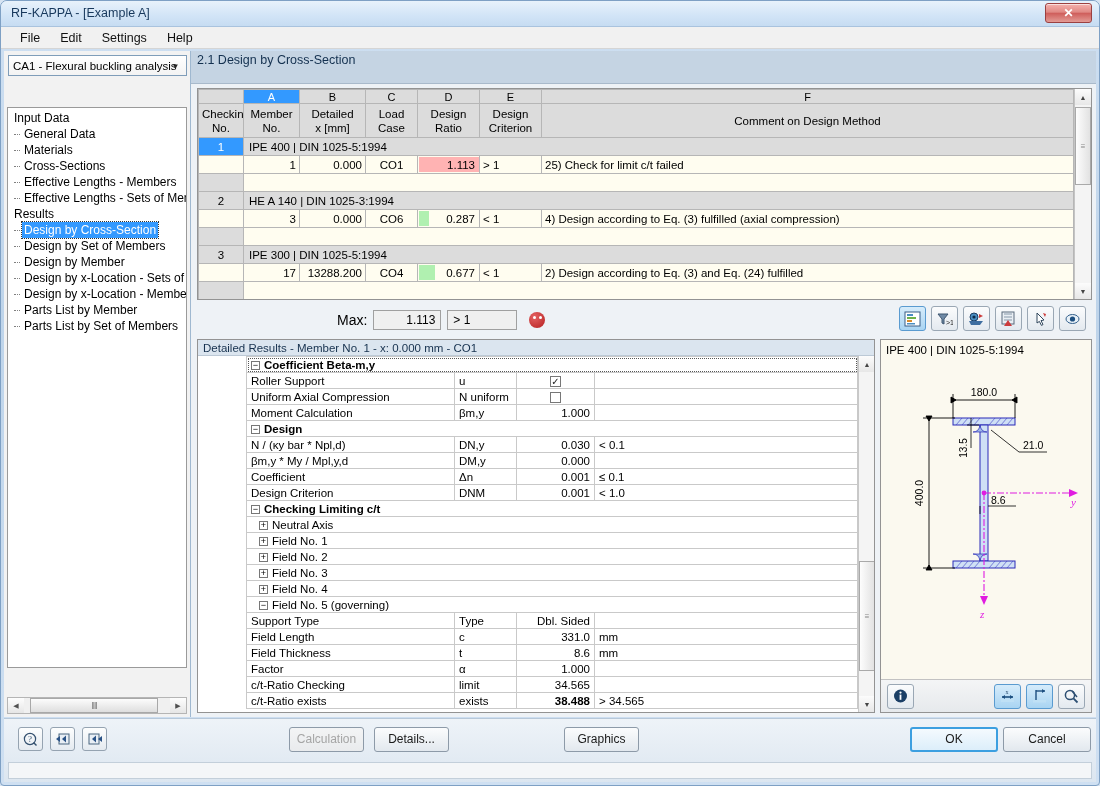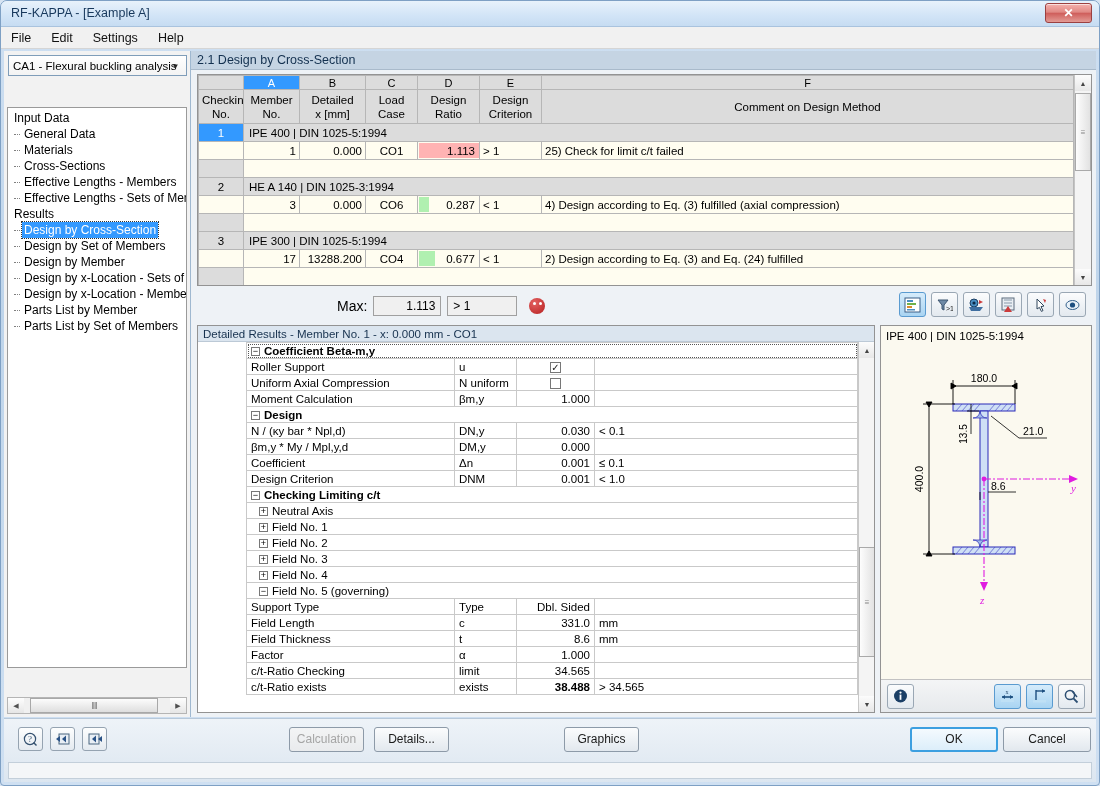--- a/index.html
+++ b/index.html
@@ -45,21 +45,21 @@
     color: #fff; font-weight: bold; font-size: 12px;
     text-align: center; line-height: 18px;
     cursor: pointer;
   }
 
   
   #menubar {
     height: 22px;
     background: #f1f1f1;
     border-bottom: 1px solid #d5d5d5;
-    padding-left: 0;
+    padding-left: 9px;
     display: flex; align-items: center;
   }
   #menubar .mi {
     padding: 2px 10px;
     font-size: 12.5px; color: #111;
     cursor: pointer;
   }
 
   
   #body {
@@ -141,21 +141,21 @@
   }
 
   
   #rightpanel {
     flex: 1;
     display: flex; flex-direction: column;
     background: #eef2f6;
     overflow: hidden;
   }
   #tabhdr {
-    height: 19px;
+    height: 33px;
     background: #c5d4e3;
     border-bottom: 1px solid #a9bacb;
     font-size: 12.5px; color: #13304f;
     padding-left: 6px; line-height: 19px;
     white-space: nowrap;
   }
 
   
   #tablezone {
     height: 212px;

